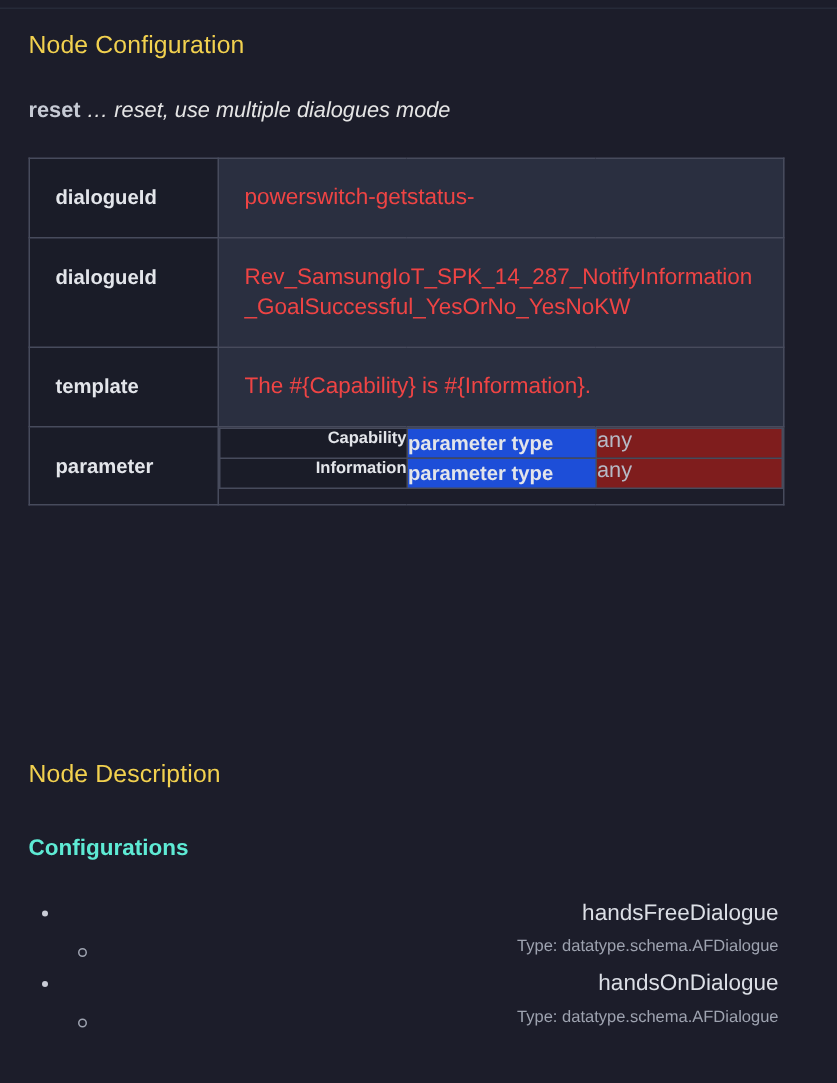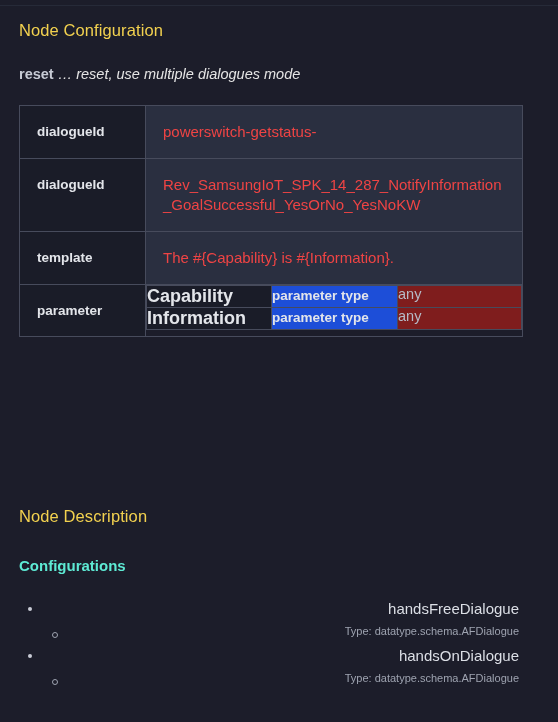--- a/index.html
+++ b/index.html
@@ -120,23 +120,24 @@
     border-right: none;
   }
   .params-table tr:last-child td {
     border-bottom: none;
   }
   .p-name {
     width: 125px;
     background: #1a1c28;
     color: #e3e5ea;
     font-weight: bold;
-    font-size: 18px;
+    font-size: 11px;
     padding: 17px 10px 17px 16px;
     box-sizing: border-box;
+    text-align: right;
   }
   .p-type {
     width: 126px;
     background: #1d4ed8;
     color: #e3e5ea;
     font-weight: bold;
     font-size: 13.5px;
     line-height: 1.42;
     padding: 17px 12px 17px 16px;
     box-sizing: border-box;

